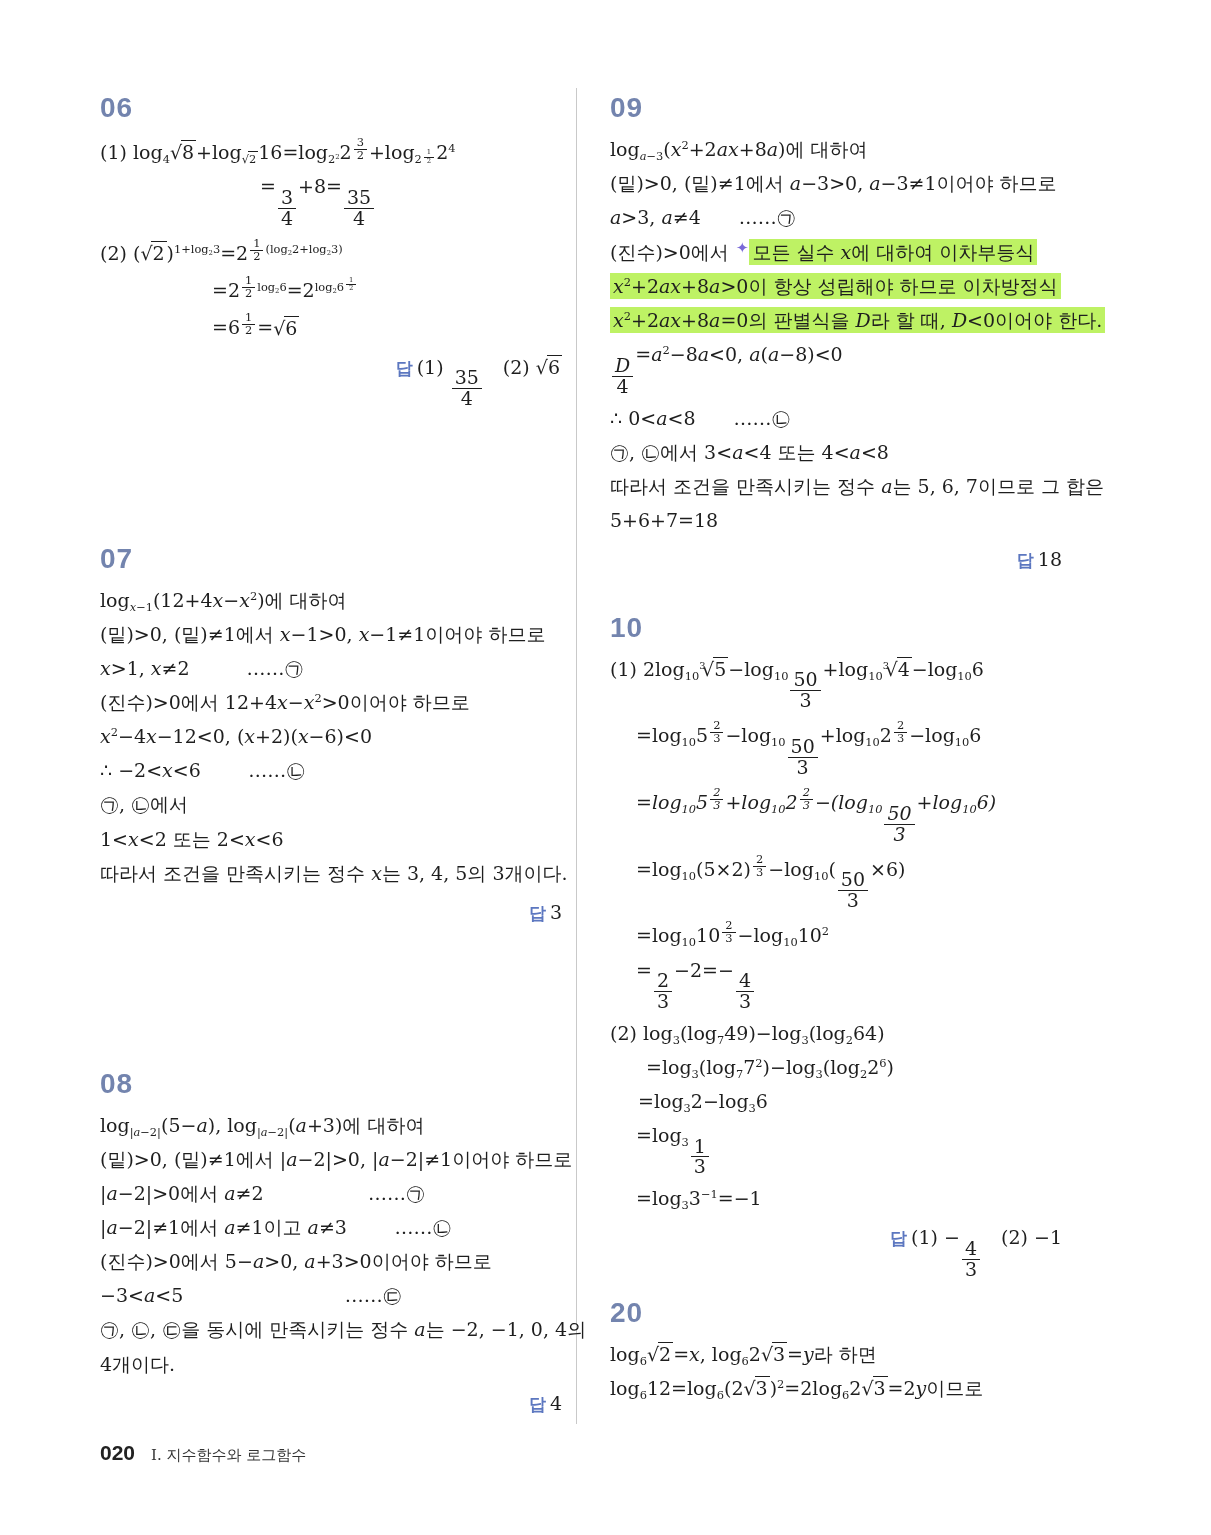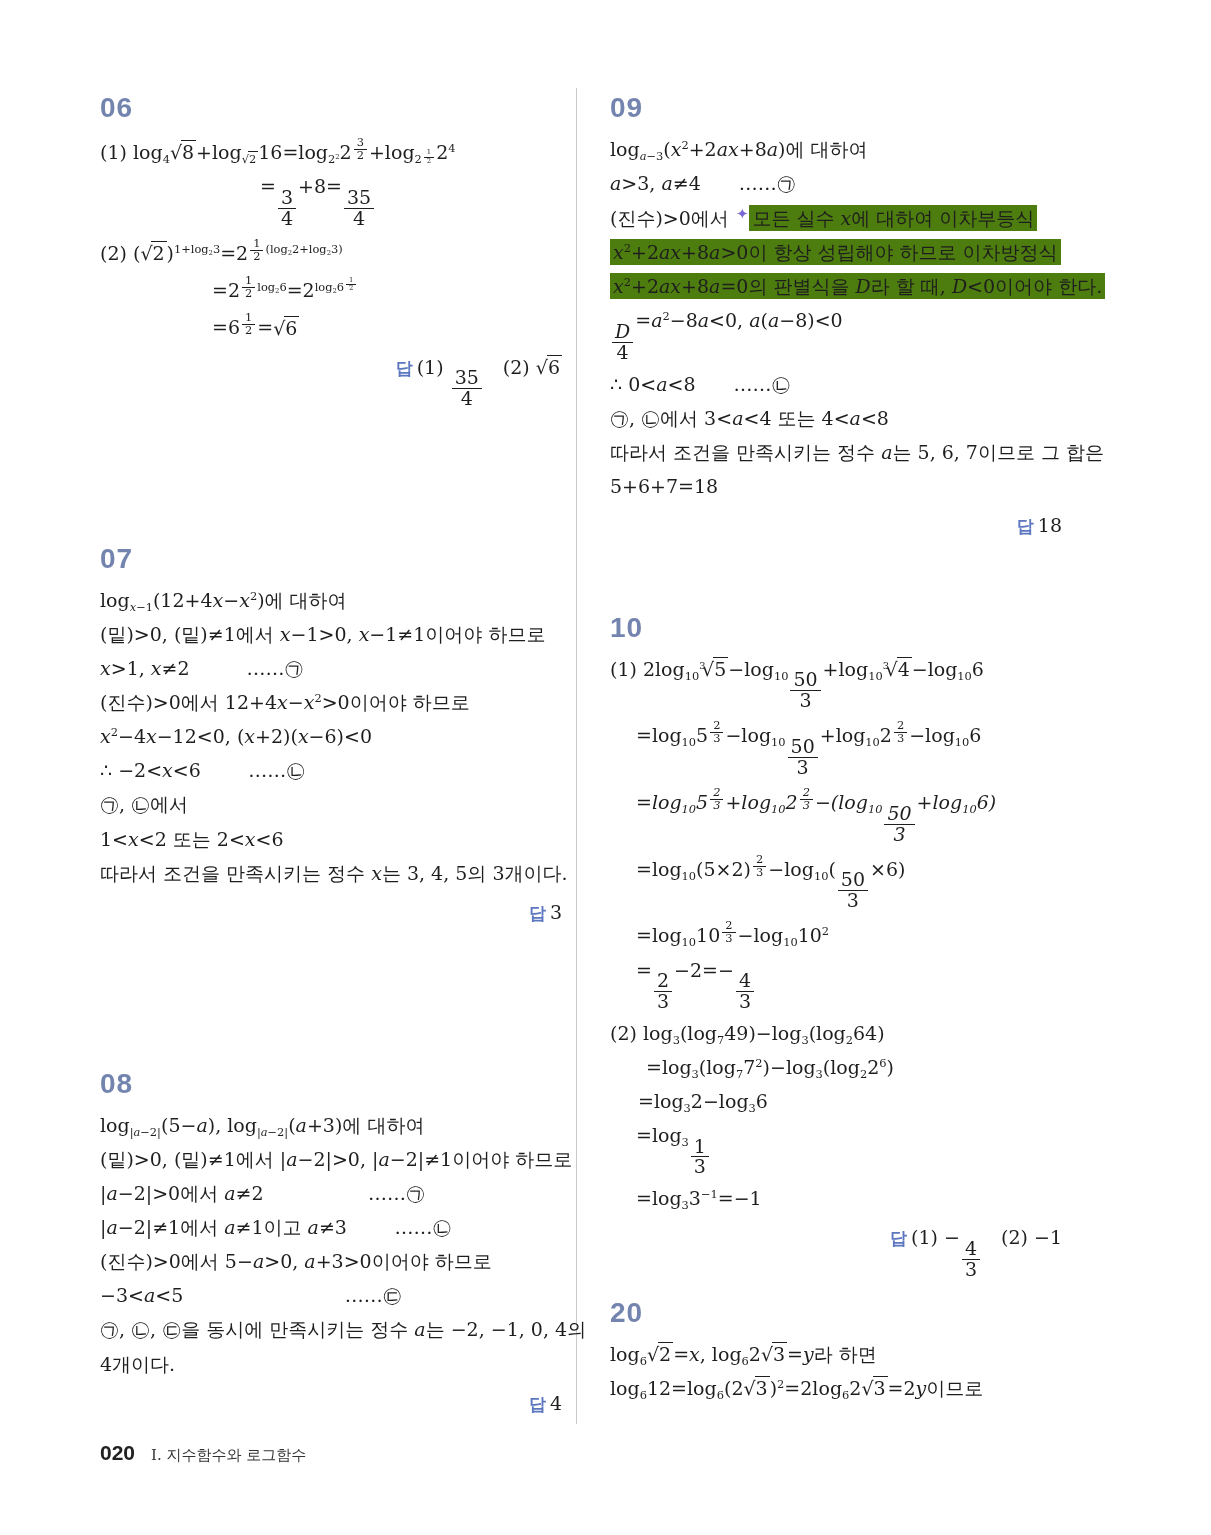--- a/index.html
+++ b/index.html
@@ -29,21 +29,21 @@
   sub{font-size:60%;vertical-align:-0.32em;line-height:0;}
   sup{font-size:60%;vertical-align:0.6em;line-height:0;}
   .frac{display:inline-flex;flex-direction:column;text-align:center;vertical-align:-0.55em;line-height:1.05;margin:0 2px;}
   .fn{border-bottom:1.3px solid currentColor;padding:0 3px;}
   .fd{padding:0 3px;}
   sup .frac,sub .frac{vertical-align:middle;}
   .sqrt{white-space:nowrap;}
   .vinc{border-top:1.3px solid currentColor;padding:0 2px 0 1px;}
   .rad{margin-right:-1px;}
   .ridx{font-size:52%;vertical-align:0.75em;margin-right:-0.35em;}
-  .hl{background:#4d7c0f;padding:2px 3px;}
+  .hl{background:#bef264;padding:2px 3px;}
   .spark{color:#7a6ad8;font-size:15px;vertical-align:0.4em;margin:0 1px;font-family:"DejaVu Sans",sans-serif;}
   i{font-style:italic;}
   footer{position:absolute;left:100px;top:1441px;display:flex;align-items:baseline;gap:16px;}
   .pgnum{font-family:"Liberation Sans","DejaVu Sans",sans-serif;font-weight:700;font-size:21px;color:#222;}
   .chap{font-size:15px;color:#333;font-family:"DejaVu Serif","Liberation Serif",serif;text-align:right;}
 </style>
 </head>
 <body>
 
 <div class="divider"></div>
@@ -115,20 +115,21 @@
       <div class="ml">㉠, ㉡, ㉢을 동시에 만족시키는 정수 <i>a</i>는 −2, −1, 0, 4의</div>
       <div class="ml">4개이다.</div>
       <div class="ml ans"><span class="alab">답</span>4</div>
     </div>
 </section>
 
 <section class="prob" id="p09">
   <h2 class="pnum">09</h2>
   <div class="lines">
       <div class="ml">log<sub><i>a</i>−3</sub>(<i>x</i><sup>2</sup>+2<i>ax</i>+8<i>a</i>)에 대하여</div>
+      <div class="ml">(밑)&gt;0, (밑)≠1에서 <i>a</i>−3&gt;0, <i>a</i>−3≠1이어야 하므로</div>
       <div class="ml"><i>a</i>&gt;3, <i>a</i>≠4    ……㉠</div>
       <div class="ml">(진수)&gt;0에서 <span class="spark">✦</span><span class="hl">모든 실수 <i>x</i>에 대하여 이차부등식</span></div>
       <div class="ml"><span class="hl"><i>x</i><sup>2</sup>+2<i>ax</i>+8<i>a</i>&gt;0이 항상 성립해야 하므로 이차방정식</span></div>
       <div class="ml"><span class="hl"><i>x</i><sup>2</sup>+2<i>ax</i>+8<i>a</i>=0의 판별식을 <i>D</i>라 할 때, <i>D</i>&lt;0이어야 한다.</span></div>
       <div class="ml"><span class="frac">
           <span class="fn"><i>D</i></span>
           <span class="fd">4</span>
         </span>=<i>a</i><sup>2</sup>−8<i>a</i>&lt;0, <i>a</i>(<i>a</i>−8)&lt;0</div>
       <div class="ml">∴ 0&lt;<i>a</i>&lt;8    ……㉡</div>
       <div class="ml">㉠, ㉡에서 3&lt;<i>a</i>&lt;4 또는 4&lt;<i>a</i>&lt;8</div>

